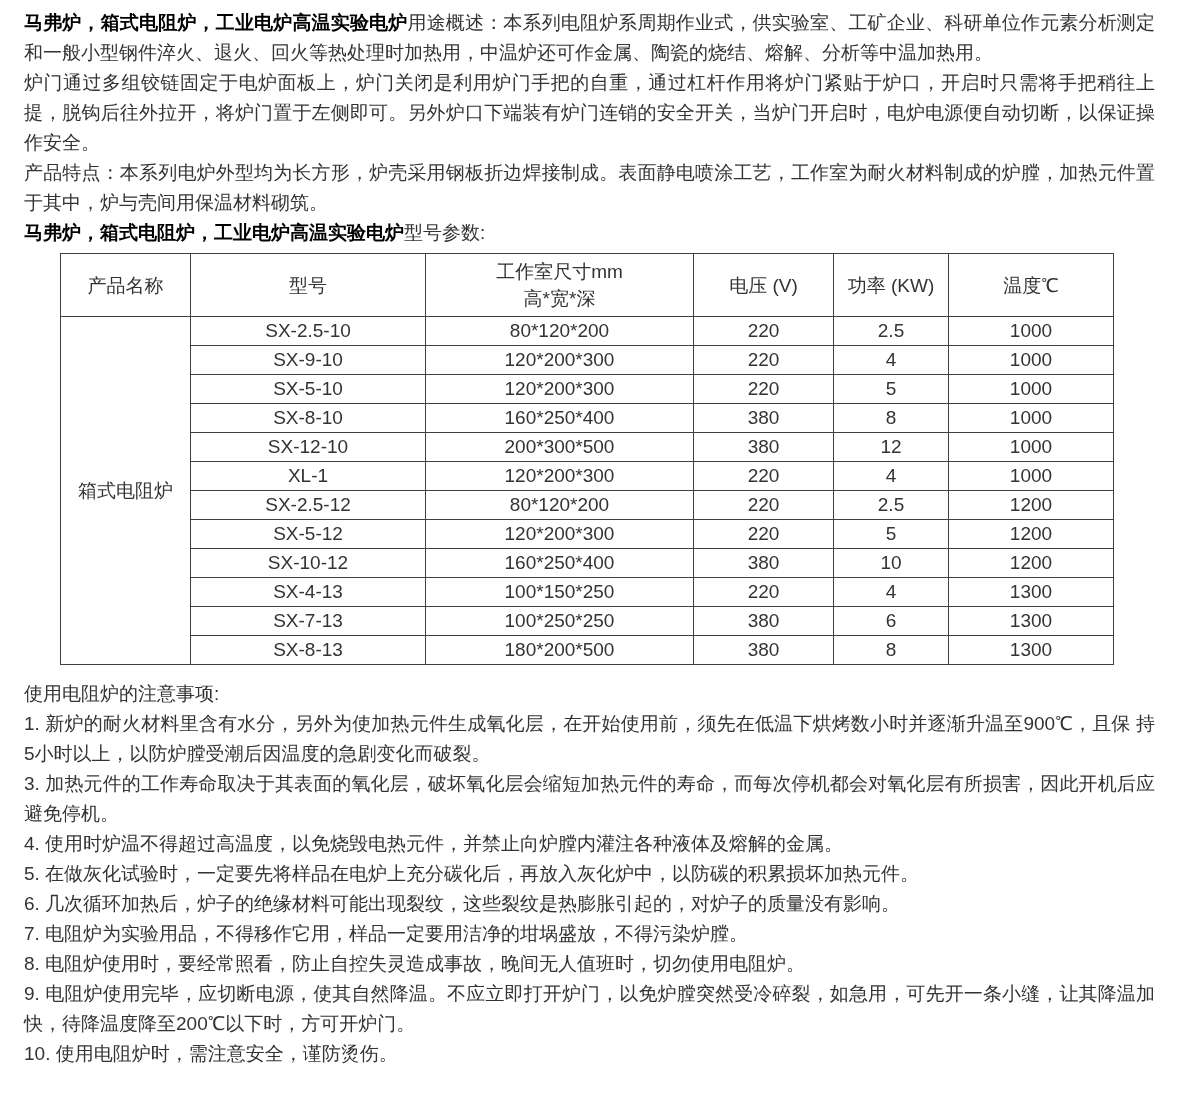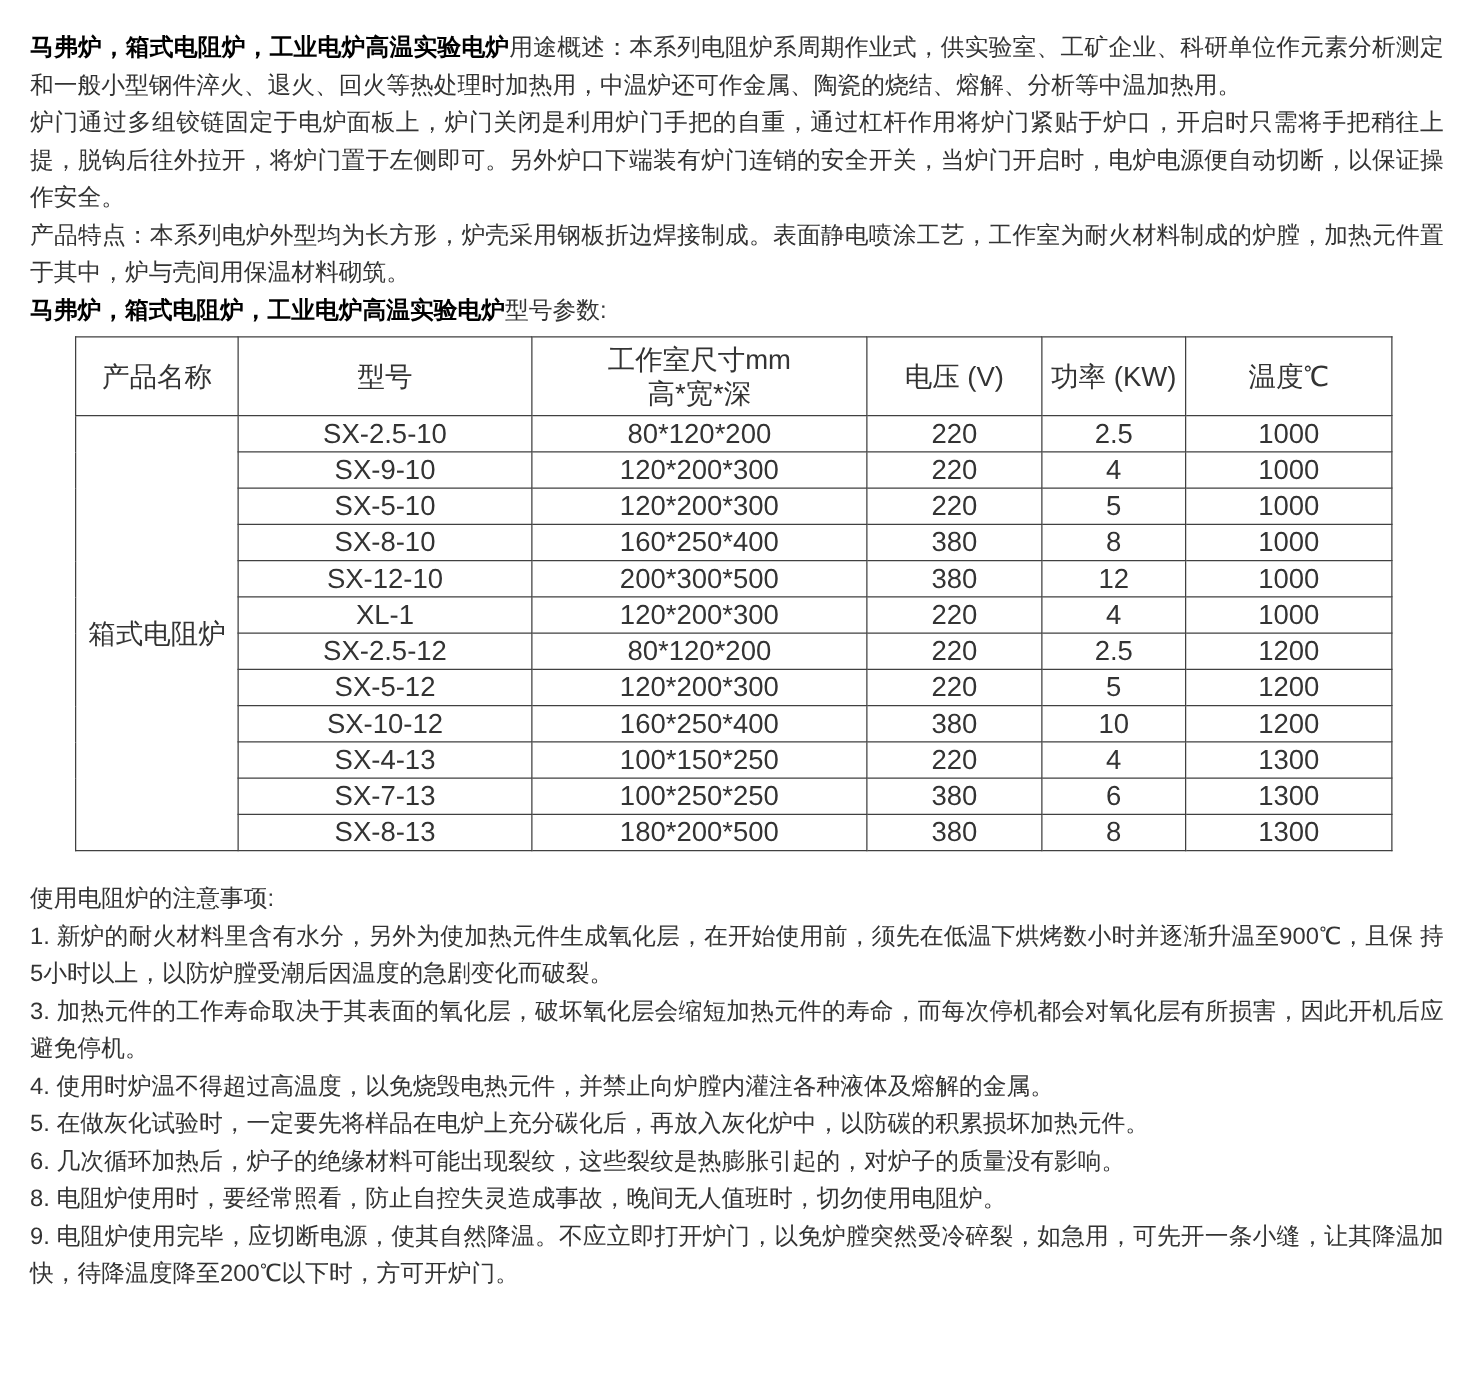--- a/index.html
+++ b/index.html
@@ -7,35 +7,35 @@
     margin: 0; padding: 0;
     background: #ffffff;
   }
   body {
     width: 1181px; height: 1113px;
     overflow: hidden;
     font-family: "Liberation Sans", sans-serif;
     color: #333333;
   }
   .page {
-    padding: 24px 26px 10px 24px;
+    padding: 8px 26px 10px 24px;
     font-size: 19px;
     line-height: 30px;
     text-align: justify;
     text-justify: inter-ideograph;
   }
   p { margin: 0; }
   .b { font-weight: bold; color: #000000; }
   table.spec {
     border-collapse: collapse;
     table-layout: fixed;
     width: 1053px;
-    margin: 5px 0 24px 36px;
+    margin: 5px 0 14px 36px;
     text-align: center;
-    font-size: 22px;
+    font-size: 19px;
     border-radius: 24px;
   }
   table.spec th, table.spec td {
     border: 1px solid #404040;
     font-weight: normal;
     padding: 0 4px;
     text-align: center;
   }
   table.spec thead th { height: 63px; line-height: 27px; }
   table.spec tbody td { height: 29px; line-height: 28px; }
@@ -170,17 +170,19 @@
     </tbody>
   </table>
 
   <p class="notes-title">使用电阻炉的注意事项:</p>
   <ul class="notes">
     <li>1. 新炉的耐火材料里含有水分，另外为使加热元件生成氧化层，在开始使用前，须先在低温下烘烤数小时并逐渐升温至900℃，且保 持5小时以上，以防炉膛受潮后因温度的急剧变化而破裂。</li>
     <li>3. 加热元件的工作寿命取决于其表面的氧化层，破坏氧化层会缩短加热元件的寿命，而每次停机都会对氧化层有所损害，因此开机后应避免停机。</li>
     <li>4. 使用时炉温不得超过高温度，以免烧毁电热元件，并禁止向炉膛内灌注各种液体及熔解的金属。</li>
     <li>5. 在做灰化试验时，一定要先将样品在电炉上充分碳化后，再放入灰化炉中，以防碳的积累损坏加热元件。</li>
     <li>6. 几次循环加热后，炉子的绝缘材料可能出现裂纹，这些裂纹是热膨胀引起的，对炉子的质量没有影响。</li>
+    <li>7. 电阻炉为实验用品，不得移作它用，样品一定要用洁净的坩埚盛放，不得污染炉膛。</li>
     <li>8. 电阻炉使用时，要经常照看，防止自控失灵造成事故，晚间无人值班时，切勿使用电阻炉。</li>
     <li>9. 电阻炉使用完毕，应切断电源，使其自然降温。不应立即打开炉门，以免炉膛突然受冷碎裂，如急用，可先开一条小缝，让其降温加快，待降温度降至200℃以下时，方可开炉门。</li>
+    <li>10. 使用电阻炉时，需注意安全，谨防烫伤。</li>
   </ul>
 
 </div>
 
 </body></html>

